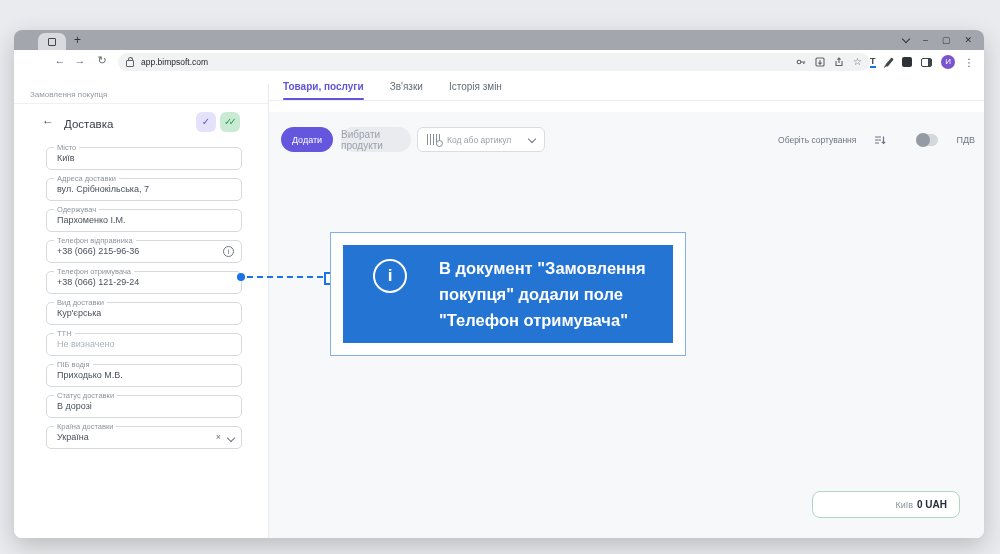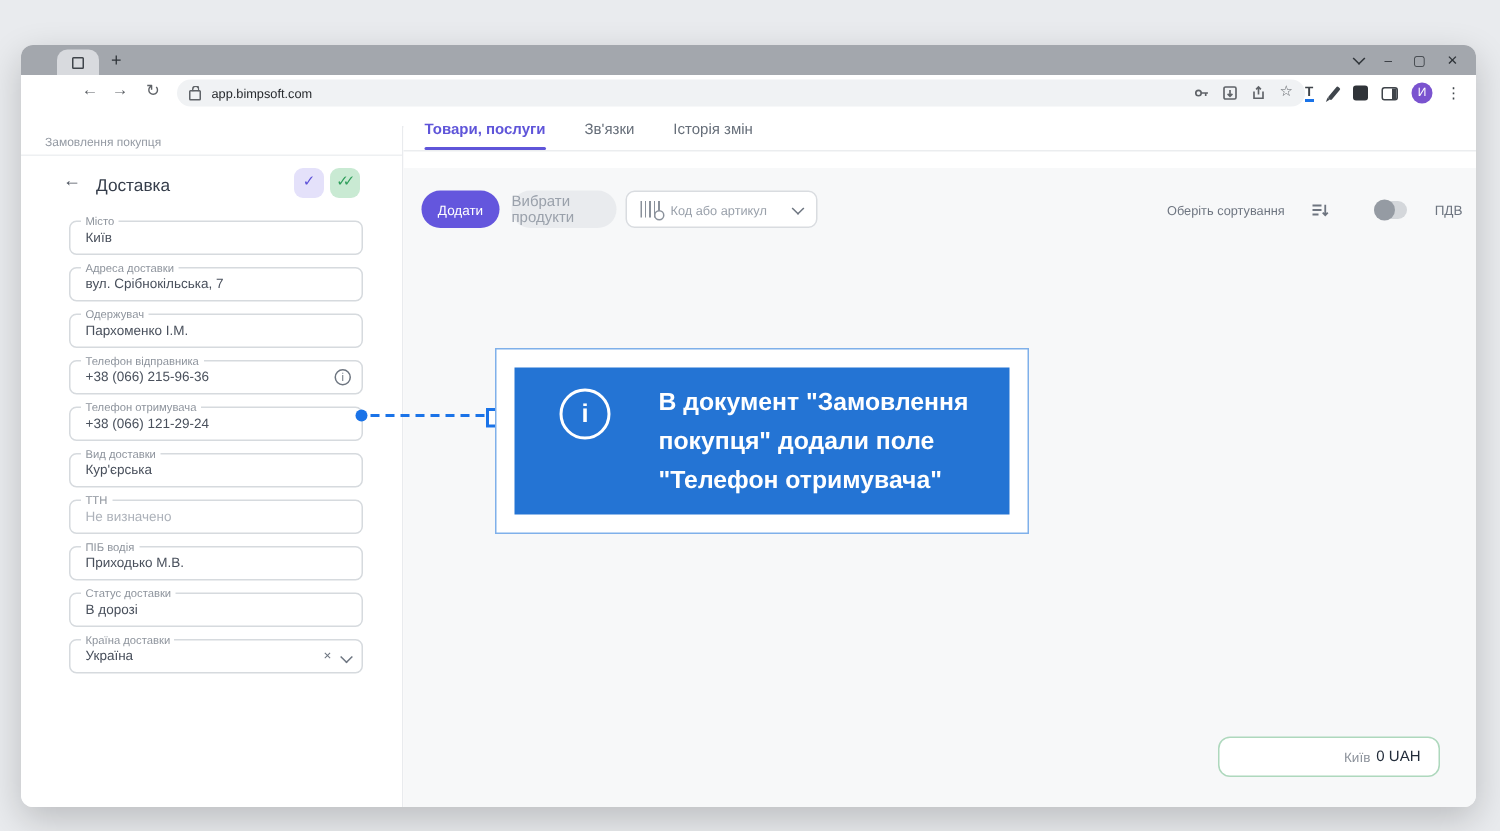--- a/index.html
+++ b/index.html
@@ -72,21 +72,21 @@
   .callout{position:absolute;left:316px;top:202px;width:356px;height:124px;background:#fff;border:1px solid #7fb0ea;box-sizing:border-box}
   .callout-inner{position:absolute;inset:12px;background:#2474d4}
   .ci-icon{position:absolute;left:30px;top:14px;width:34px;height:34px;border:2px solid #fff;border-radius:50%;color:#fff;font-size:17px;font-weight:600;display:flex;align-items:center;justify-content:center;box-sizing:border-box;font-style:normal}
   .ci-text{position:absolute;left:96px;top:10px;color:#fff;font-size:16.5px;font-weight:600;line-height:26px}
   .conn-dot{position:absolute;left:223px;top:243px;width:8px;height:8px;border-radius:50%;background:#1a73e8}
   .conn-dash{position:absolute;left:233px;top:246px;width:76px;border-top:2px dashed #1a73e8}
   .conn-handle{position:absolute;left:310px;top:242px;width:9px;height:9px;border:2px solid #1a73e8;background:#fff;box-sizing:content-box}
   
   .total{position:absolute;left:798px;top:461px;width:148px;height:27px;border:1px solid #aed8bd;border-radius:8px;background:#fff;display:flex;align-items:center;justify-content:flex-end;padding-right:12px;gap:4px;box-sizing:border-box}
   .total-label{font-size:9px;color:#8c929b}
-  .total-value{font-size:10px;font-weight:400;color:#222c3a}
+  .total-value{font-size:10px;font-weight:700;color:#222c3a}
 </style>
 </head>
 <body>
 
 <div class="window">
 
   <div class="tabstrip">
     <div class="btab">
       <span class="favicon"></span>
     </div>

